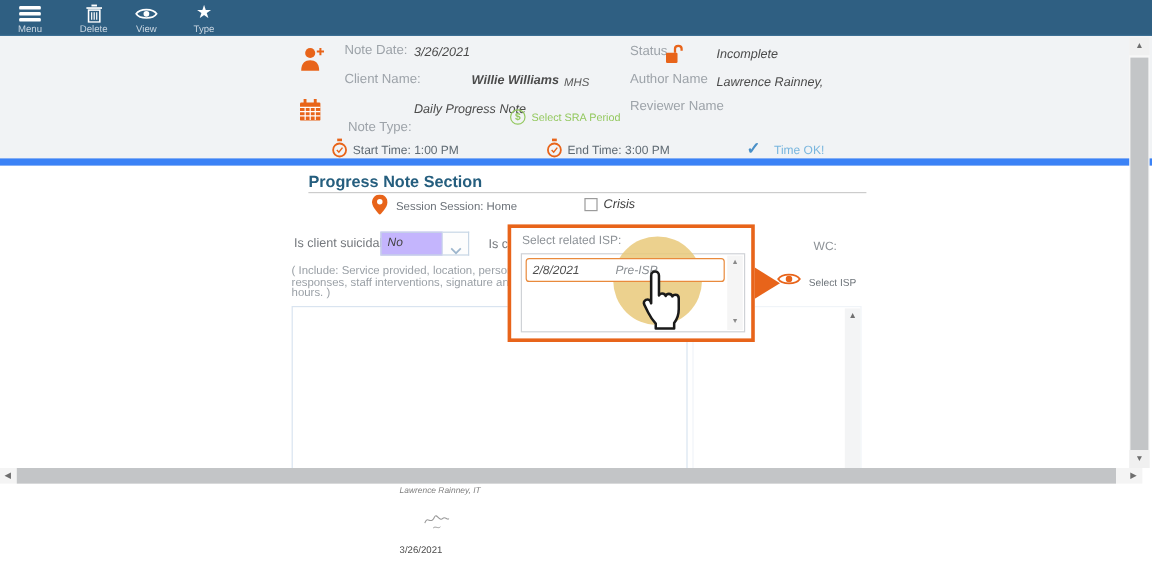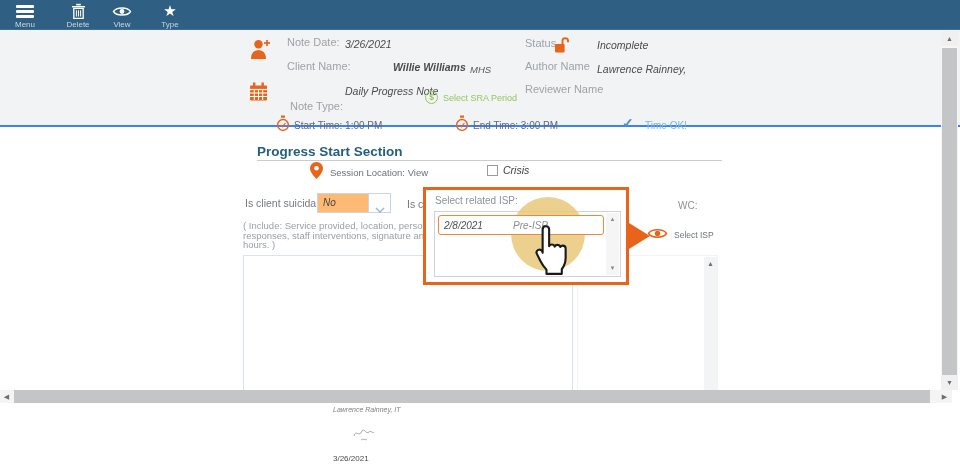--- a/index.html
+++ b/index.html
@@ -9,40 +9,40 @@
 
   
   .toolbar { position:absolute; left:0; top:0; width:960px; height:30px; background:#2f5f82; border-bottom:1px solid #3d6f93; }
   .tb-item { position:absolute; top:2px; width:44px; height:27px; text-align:center; cursor:pointer; }
   .tb-label { position:absolute; left:0; right:0; top:18px; font-size:8px; color:#c9d6e2; }
   .bars span { display:block; width:18px; height:2.6px; background:#fff; margin:0 auto 2.4px; border-radius:1px; }
   .bars { padding-top:3px; }
   .star-glyph { font-size:15px; color:#fff; line-height:17px; }
 
   
-  .band { position:absolute; left:0; top:30px; width:960px; height:97px; background:#f1f3f5; border-bottom:2px solid #3b82f6; }
+  .band { position:absolute; left:0; top:30px; width:960px; height:108px; background:#f1f3f5; border-bottom:6px solid #3b82f6; }
   .lbl { position:absolute; font-size:11px; color:#9da3a9; white-space:nowrap; }
   .val { position:absolute; font-size:10.5px; font-style:italic; color:#4b4b4b; white-space:nowrap; }
   .sra { position:absolute; left:425px; top:61px; display:flex; align-items:center; gap:5px; cursor:pointer; }
   .sra-circ { width:13px; height:13px; border:1.5px solid #93c85e; border-radius:50%; color:#93c85e; font-size:8.5px; font-weight:bold; text-align:center; line-height:10px; }
   .sra-txt { font-size:9px; color:#93c85e; }
 
   
   .time-txt { position:absolute; font-size:10px; color:#5f6a73; white-space:nowrap;text-align:center; }
   .timeok { color:#79b6de; }
   .checkmark { position:absolute; font-size:14px; font-weight:bold; color:#4a90c8; }
 
   
   .sec-title { position:absolute; left:257px; top:144px; font-size:13.5px; font-weight:bold; color:#255e7e; }
   .sec-line { position:absolute; left:257px; top:160px; width:465px; height:1px; background:#cccccc; }
   .small-gray { position:absolute; font-size:9.5px; color:#6a7077; white-space:nowrap; }
   .crisis-box { position:absolute; left:487px; top:165px; width:11px; height:11px; border:1px solid #9b9b9b; background:#fff; cursor:pointer; }
   .crisis-lbl { position:absolute; left:503px; top:164px; font-size:10.5px; font-style:italic; color:#3c3c3c; }
   .q-lbl { position:absolute; font-size:10.5px; color:#75797e; white-space:nowrap; }
-  .combo { position:absolute; left:317px; top:193px; width:52px; height:20px; border:1px solid #c7d6e5; background:#fdba74; font-size:10px; font-style:italic; color:#444; padding:3px 0 0 5px; cursor:pointer; }
+  .combo { position:absolute; left:317px; top:193px; width:52px; height:20px; border:1px solid #c7d6e5; background:#c4b5fd; font-size:10px; font-style:italic; color:#444; padding:3px 0 0 5px; cursor:pointer; }
   .combo-btn { position:absolute; left:369px; top:193px; width:22px; height:20px; border:1px solid #c7d6e5; border-left:none; background:#fdfdfd; cursor:pointer; text-align:center; padding-top:6px; }
   .inc { position:absolute; left:243px; top:221px; font-size:9.5px; line-height:9.8px; color:#9aa0a6; white-space:nowrap; }
   .txtarea { position:absolute; left:243px; top:255px; width:330px; height:136px; background:#fff; border:1px solid #d9e4f0; cursor:text; }
   .rpanel { position:absolute; left:577px; top:255px; width:141px; height:136px; background:#fff; border:1px solid #f0f4f8; }
   .rp-scroll { position:absolute; right:0; top:1px; width:13px; height:133px; background:#f3f4f5; }
   .sc-arrow { font-size:7px; color:#707070; line-height:13px; text-align:center; display:block; }
 
   
   .popup { position:absolute; left:423px; top:187px; width:206px; height:98px; background:#fff; border:3px solid #e8641a; z-index:20; }
   .popup-title { position:absolute; left:9px; top:5px; font-size:10px; color:#8d9297; }
@@ -181,30 +181,30 @@
     <rect x="5" y="0.5" width="4" height="2.2" fill="#e8641a"></rect>
     <circle cx="7" cy="10" r="5.4" fill="none" stroke="#e8641a" stroke-width="1.5"></circle>
     <polyline points="4.7,10 6.4,11.8 9.4,8" fill="none" stroke="#e8641a" stroke-width="1.2"></polyline>
   </svg>
 </span>
 <span class="time-txt" style="left:473px; top:120px;">End Time: 3:00 PM</span>
 
 <span class="checkmark" style="left:622px; top:115px;">✓</span>
 <span class="time-txt timeok" style="left:645px; top:120px;">Time OK!</span>
 
-<div class="sec-title">Progress Start Section</div>
+<div class="sec-title">Progress Note Section</div>
 <div class="sec-line"></div>
 
 <span class="abs" style="left:310px; top:162px;">
   <svg width="13" height="17" viewBox="0 0 13 17">
     <path d="M6.5 0 C2.9 0 0 2.9 0 6.5 C0 11 6.5 17 6.5 17 C6.5 17 13 11 13 6.5 C13 2.9 10.1 0 6.5 0 Z" fill="#e8641a"></path>
     <circle cx="6.5" cy="6.2" r="2.3" fill="#fff"></circle>
   </svg>
 </span>
-<span class="small-gray" style="left:330px; top:167px;">Session Location: View</span>
+<span class="small-gray" style="left:330px; top:167px;">Session Session: Home</span>
 
 <div class="crisis-box"></div>
 <span class="crisis-lbl">Crisis</span>
 
 <span class="q-lbl" style="left:245px; top:197px;">Is client suicidal?</span>
 <div class="combo">No</div>
 <div class="combo-btn">
   <span>
     <svg width="10" height="7" viewBox="0 0 10 7">
         <polyline points="1,1 5,5 9,1" fill="none" stroke="#9db6cd" stroke-width="1.4"></polyline>

